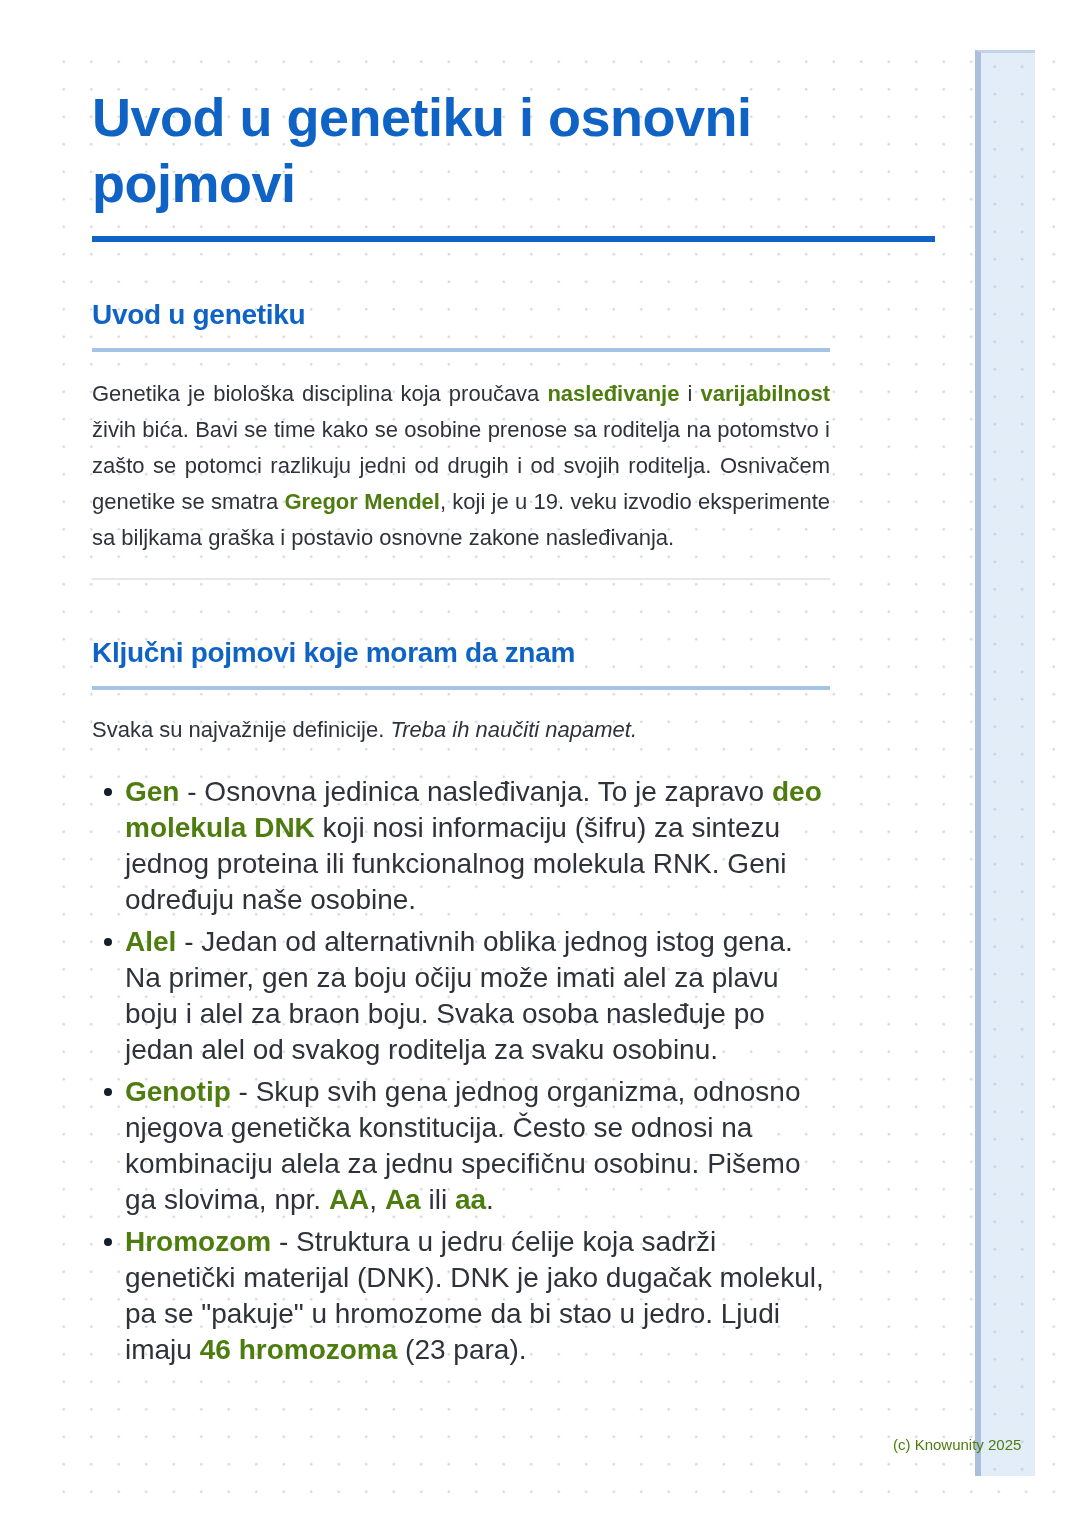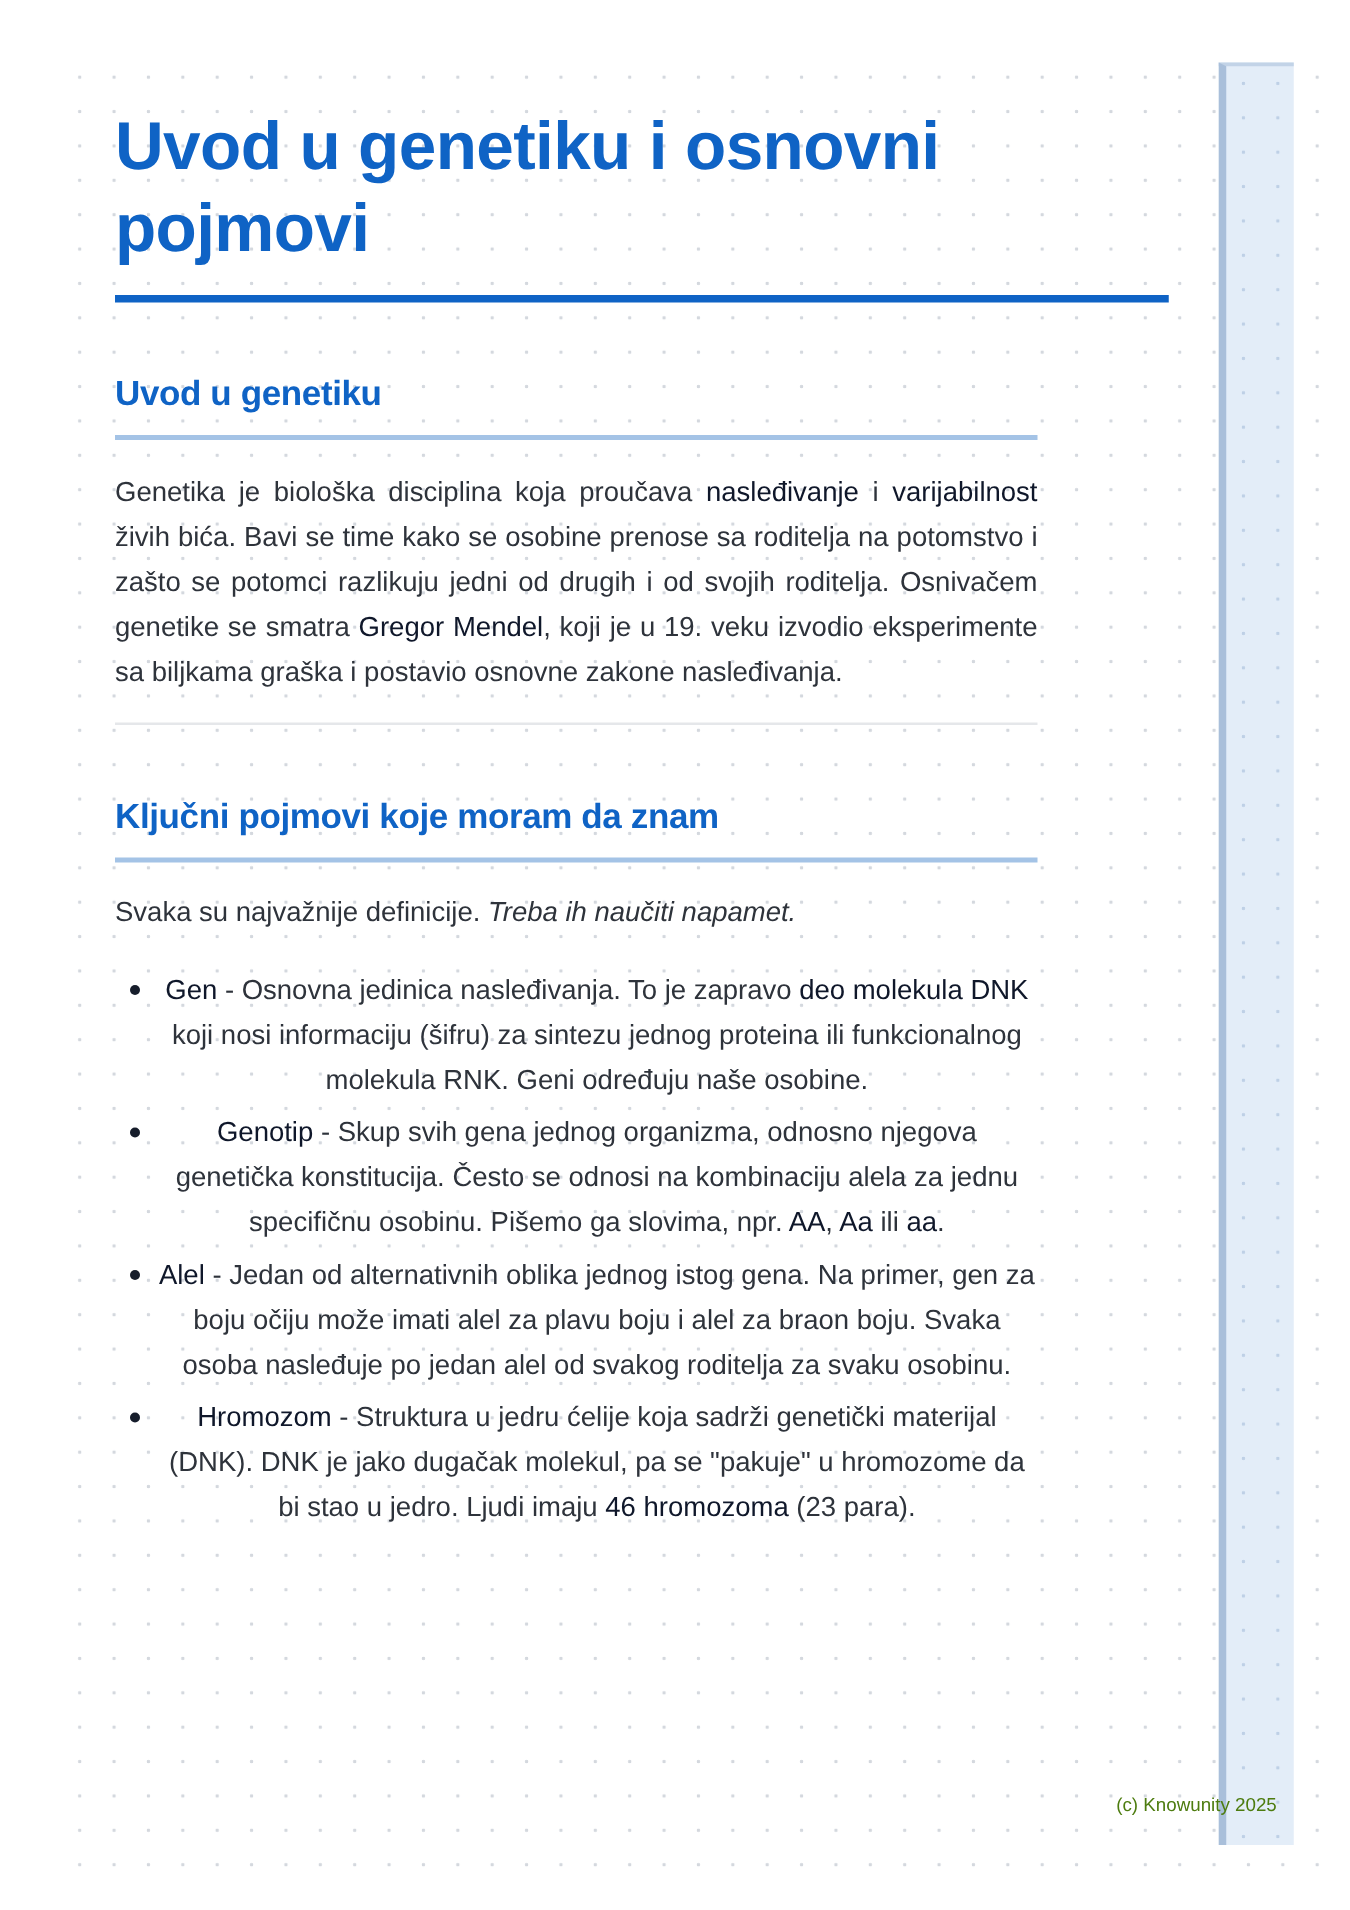--- a/index.html
+++ b/index.html
@@ -41,27 +41,27 @@
   }
   .rule{height:4px;background:#a4c3e6;margin-top:10px;width:100%;}
   p{margin:24px 0 0;font-size:22px;line-height:36px;color:#2e333b;}
   p.just{text-align:justify;}
   p.p2{margin-top:22px;}
   .divider{height:2px;background:#e5e7ea;margin-top:22px;width:100%;}
   .intro-line{margin-top:22px;}
   ul.terms{list-style:none;margin:26px 0 0;padding:0;}
   ul.terms li{
     position:relative;padding-left:33px;margin:0 0 6px 0;
-    font-size:22px;line-height:36px;color:#2e333b;text-align:center;
+    font-size:28px;line-height:36px;color:#2e333b;
   }
   ul.terms li::before{
     content:"";position:absolute;left:12px;top:14px;
     width:8px;height:8px;border-radius:50%;background:#161d2b;
   }
-  .b{font-weight:400;color:#0f172a;}
+  .b{font-weight:700;color:#4d7c0f;}
   .i{font-style:italic;}
   .footer{
     position:absolute;left:893px;top:1436px;z-index:5;
     font-size:15px;color:#4d7c0f;white-space:nowrap;
   }
 </style>
 </head>
 <body>
 
 <div class="page">
@@ -76,20 +76,20 @@
     <div class="rule"></div>
     <p class="just"><span>Genetika je biološka disciplina koja proučava </span><span class="b">nasleđivanje</span><span> i </span><span class="b">varijabilnost</span><span> živih bića. Bavi se time kako se osobine prenose sa roditelja na potomstvo i zašto se potomci razlikuju jedni od drugih i od svojih roditelja. Osnivačem genetike se smatra </span><span class="b">Gregor Mendel</span><span>, koji je u 19. veku izvodio eksperimente sa biljkama graška i postavio osnovne zakone nasleđivanja.</span></p>
     <div class="divider"></div>
 
     <h2>Ključni pojmovi koje moram da znam</h2>
     <div class="rule"></div>
     <p class="intro-line"><span>Svaka su najvažnije definicije. </span><span class="i">Treba ih naučiti napamet.</span></p>
 
     <ul class="terms">
       <li><span class="b">Gen</span><span> - Osnovna jedinica nasleđivanja. To je zapravo </span><span class="b">deo molekula DNK</span><span> koji nosi informaciju (šifru) za sintezu jednog proteina ili funkcionalnog molekula RNK. Geni određuju naše osobine.</span></li>
+      <li><span class="b">Alel</span><span> - Jedan od alternativnih oblika jednog istog gena. Na primer, gen za boju očiju može imati alel za plavu boju i alel za braon boju. Svaka osoba nasleđuje po jedan alel od svakog roditelja za svaku osobinu.</span></li>
       <li><span class="b">Genotip</span><span> - Skup svih gena jednog organizma, odnosno njegova genetička konstitucija. Često se odnosi na kombinaciju alela za jednu specifičnu osobinu. Pišemo ga slovima, npr. </span><span class="b">AA</span><span>, </span><span class="b">Aa</span><span> ili </span><span class="b">aa</span><span>.</span></li>
-      <li><span class="b">Alel</span><span> - Jedan od alternativnih oblika jednog istog gena. Na primer, gen za boju očiju može imati alel za plavu boju i alel za braon boju. Svaka osoba nasleđuje po jedan alel od svakog roditelja za svaku osobinu.</span></li>
       <li><span class="b">Hromozom</span><span> - Struktura u jedru ćelije koja sadrži genetički materijal (DNK). DNK je jako dugačak molekul, pa se "pakuje" u hromozome da bi stao u jedro. Ljudi imaju </span><span class="b">46 hromozoma</span><span> (23 para).</span></li>
     </ul>
   </div>
 
   <div class="footer">(c) Knowunity 2025</div>
 </div>
 
 </body></html>

